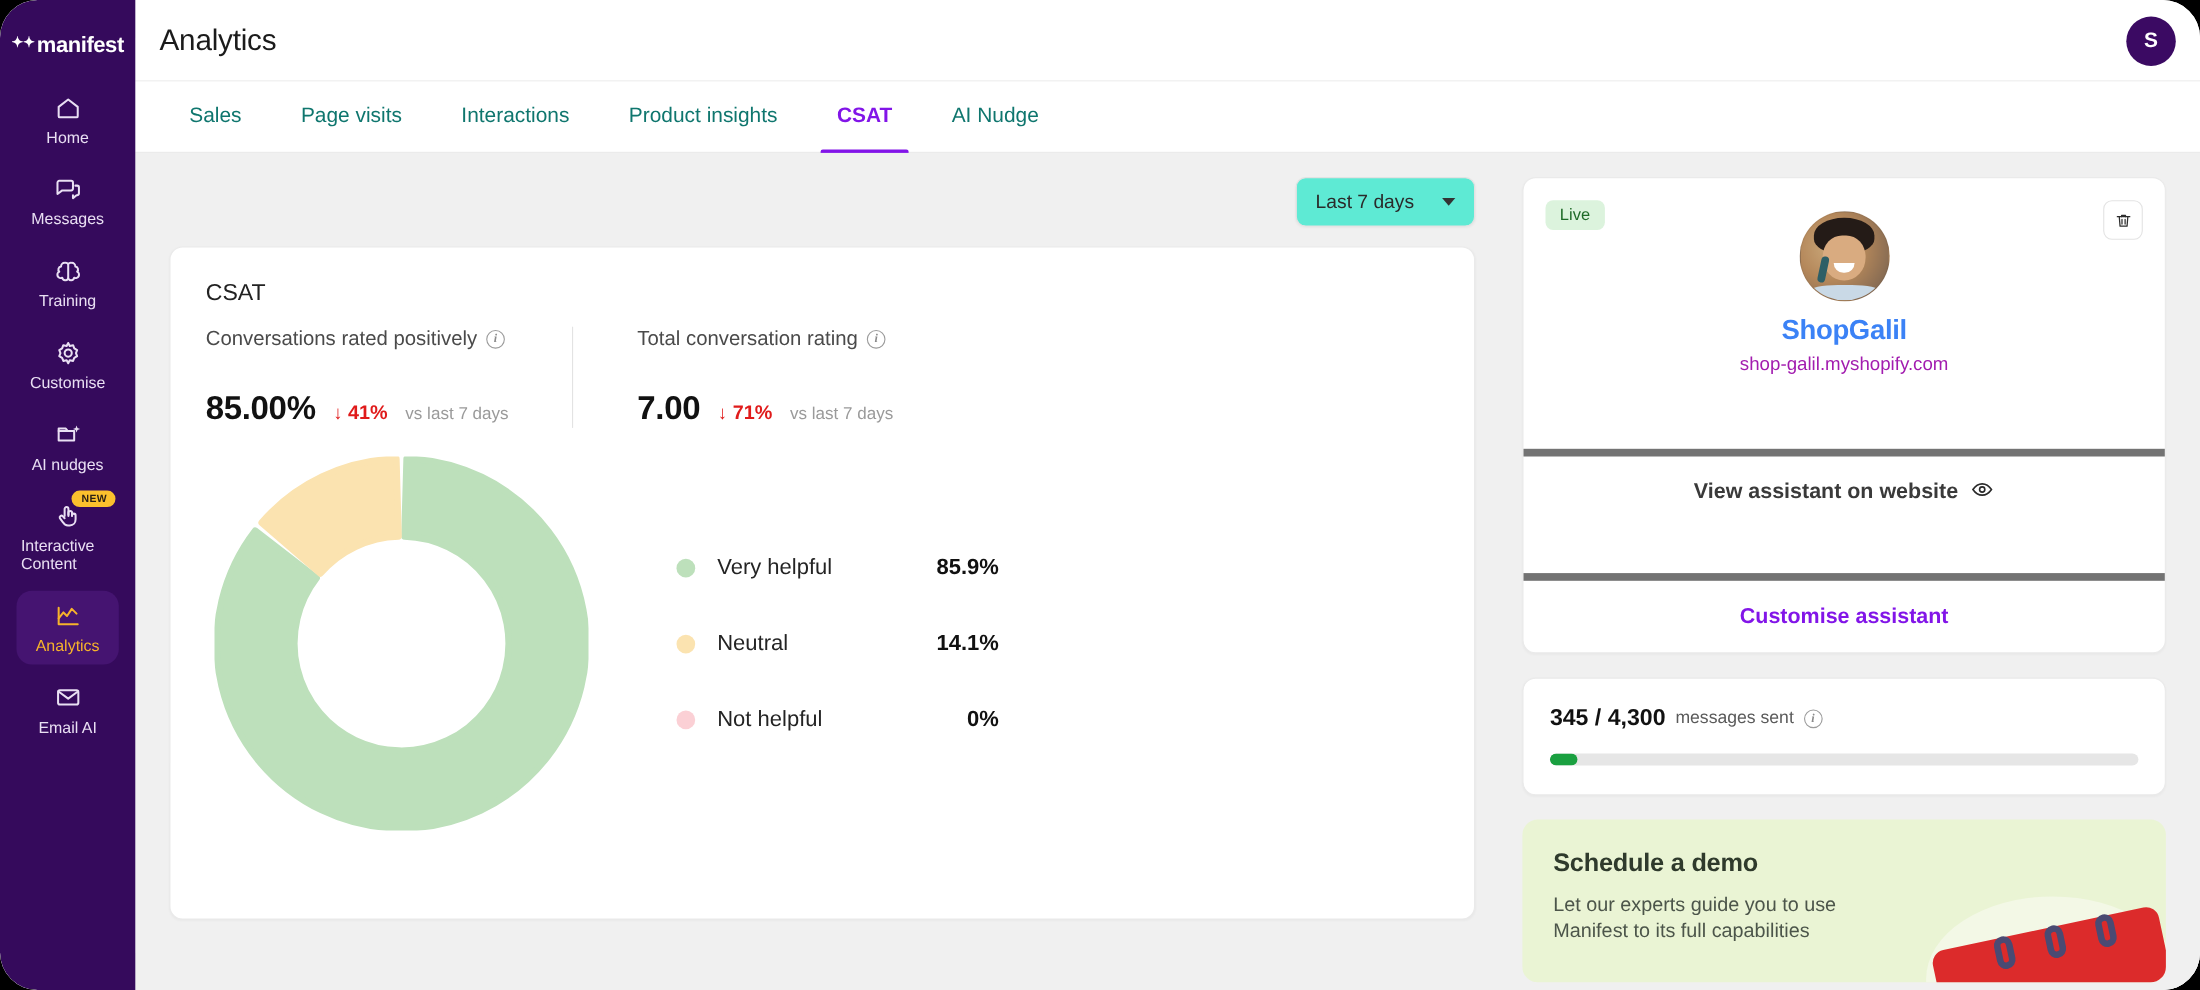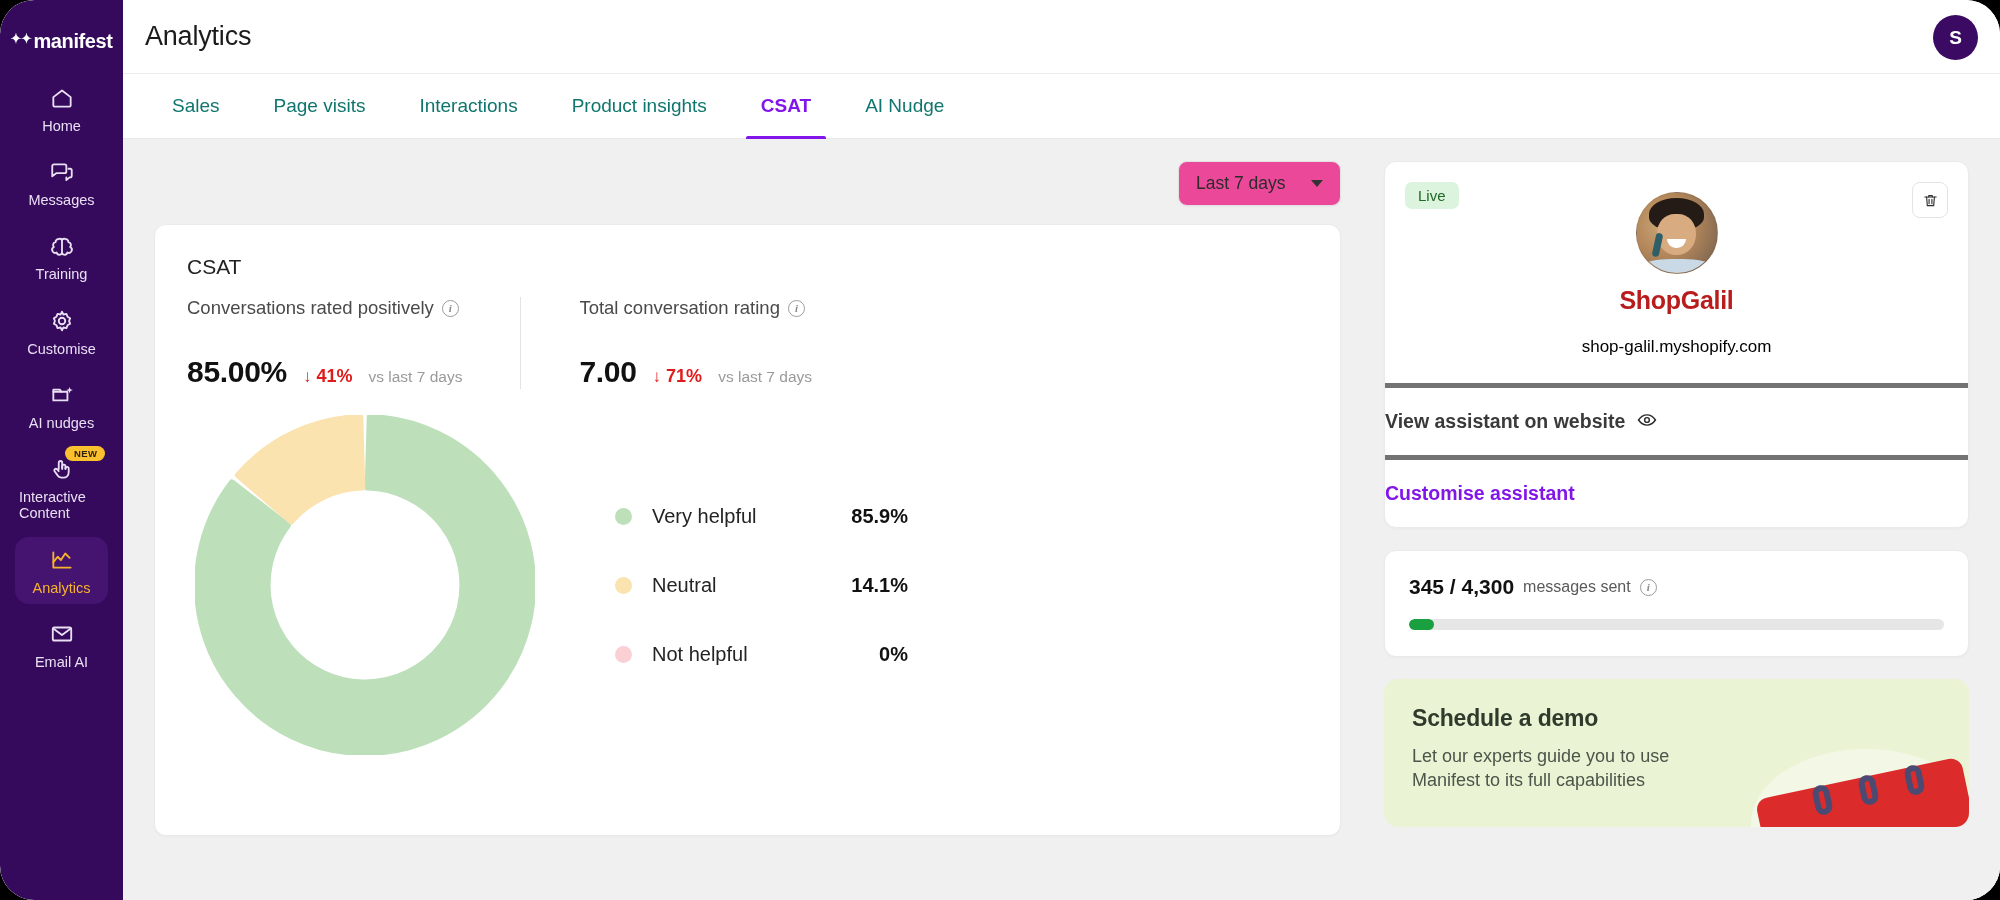--- a/index.html
+++ b/index.html
@@ -142,21 +142,21 @@
   .left-col {
     position: absolute;
     left: 31px; top: 0;
     width: 1187px;
   }
   .range-row {
     display: flex; justify-content: flex-end;
     padding: 22px 0 18px 0;
   }
   .range-picker {
-    background: #ec4899;
+    background: #5eead4;
     border: 1px solid #e2e2e2;
     border-radius: 9px;
     height: 45px;
     min-width: 163px;
     display: flex; align-items: center; justify-content: space-between;
     padding: 0 17px;
     font-size: 17.5px;
     color: #2b2b2b;
     cursor: pointer;
     gap: 14px;
@@ -237,29 +237,30 @@
     margin: 10px auto 12px;
     background: radial-gradient(circle at 34% 40%, #caa87a 0%, #b4875a 42%, #6b5a4e 100%);
     position: relative; overflow: hidden;
     border: 1px solid rgba(0,0,0,.05);
   }
   .avatar-big .hair { position: absolute; left: 16%; top: 6%; width: 68%; height: 40%; background: #241b17; border-radius: 50% 50% 40% 40%; }
   .avatar-big .face { position: absolute; left: 26%; top: 26%; width: 48%; height: 52%; background: #d9ab80; border-radius: 46% 46% 50% 50%; }
   .avatar-big .smile { position: absolute; left: 38%; top: 58%; width: 24%; height: 11%; background: #fff; border-radius: 0 0 40px 40px; }
   .avatar-big .mic { position: absolute; left: 22%; top: 50%; width: 9%; height: 30%; background: #2e5f66; border-radius: 6px; transform: rotate(12deg); }
   .avatar-big .shirt { position: absolute; left: 10%; bottom: 0; width: 80%; height: 18%; background: #c9d9e6; border-radius: 40% 40% 0 0; }
-  .assistant-name { font-size: 25px; font-weight: 700; color: #b91c1c; margin-bottom: 22px; letter-spacing: -.3px; }
-  .assistant-domain { font-size: 17px; color: #000000; }
+  .assistant-name { font-size: 25px; font-weight: 700; color: #3b82f6; margin-bottom: 6px; letter-spacing: -.3px; }
+  .assistant-domain { font-size: 17px; color: #a21caf; }
 
   .panel-row {
-    border-top: 5px solid #737373;
+    border-top: 7px solid #737373;
     height: 72px;
-    display: flex; align-items: center; 
+    display: flex; align-items: center; justify-content: center;
     gap: 11px;
     cursor: pointer;
+    margin-top: 41px;
   }
   .panel-row .txt { font-size: 19.5px; font-weight: 700; color: #3a3a3a; }
   .panel-row.link .txt { color: #8215e8; }
   .eye svg { width: 22px; height: 22px; stroke: #2b2b2b; fill: none; stroke-width: 1.6; }
 
   .usage { padding: 24px 24px 26px; }
   .usage-line { display: flex; align-items: center; gap: 9px; margin-bottom: 20px; }
   .usage-count { font-size: 21px; font-weight: 700; color: #111; }
   .usage-text { font-size: 16px; color: #5a5a5a; }
   .bar-track { height: 11px; border-radius: 6px; background: #e6e6e6; overflow: hidden; }

